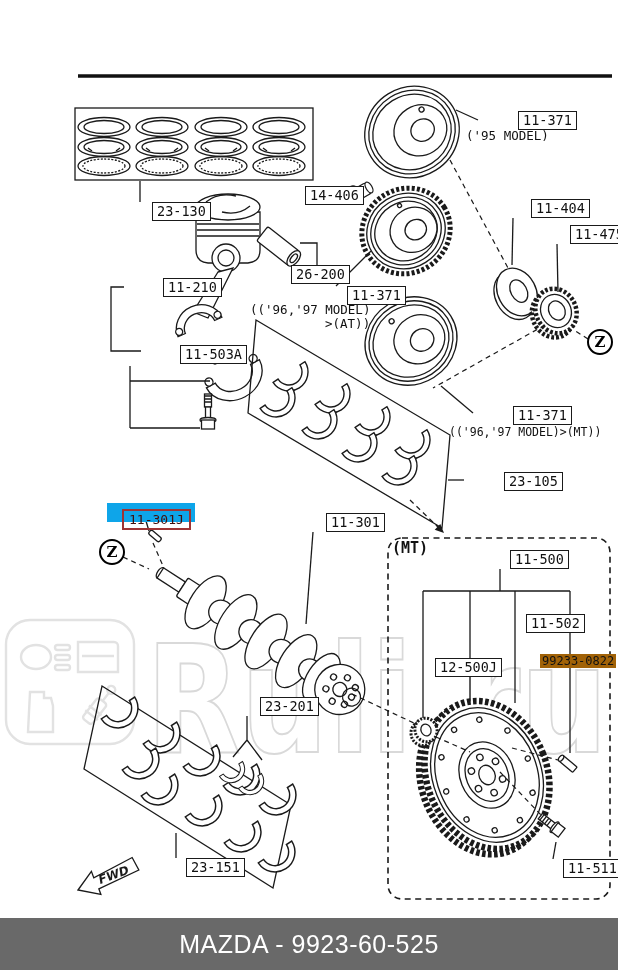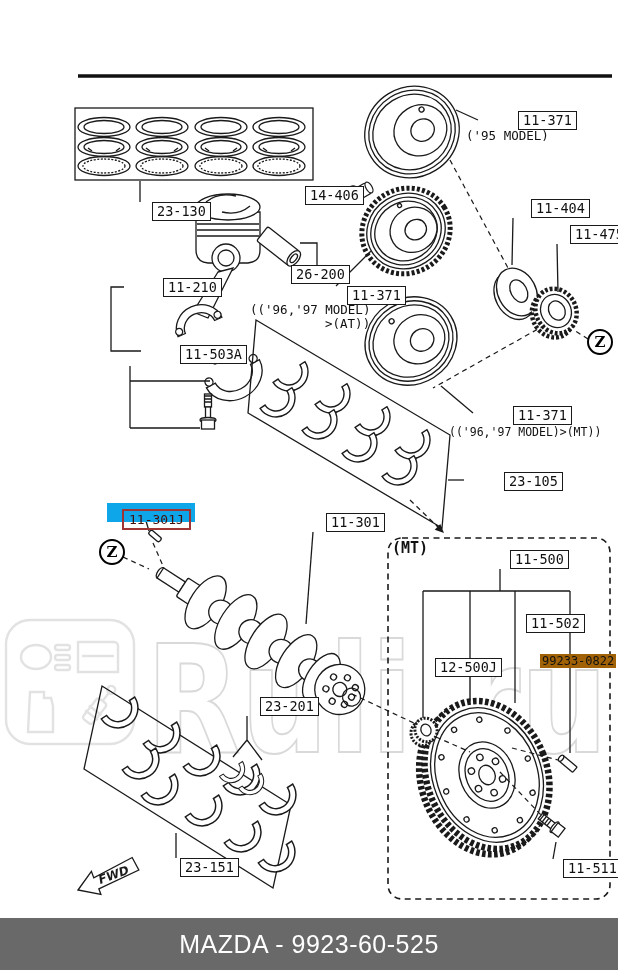--- a/index.html
+++ b/index.html
@@ -315,19 +315,19 @@
   </div>
   <div class="zcircle" style="left:99px;top:539px">Z</div>
   <div class="plabel" style="left:286px;top:513px">11-301</div>
 
   <div class="pnote" style="left:392px;top:541px;font-weight:bold;font-size:15px">(MT)</div>
   <div class="plabel" style="left:470px;top:550px">11-500</div>
   <div class="plabel" style="left:486px;top:614px">11-502</div>
   <div class="plabel" style="left:395px;top:658px">12-500J</div>
   <div class="pnote" style="left:540px;top:654px;font-size:12px;background:#a16207;padding:0 2px">99233-0822</div>
   <div class="plabel" style="left:220px;top:697px">23-201</div>
-  <div class="plabel" style="left:140px;top:858px">23-151</div>
+  <div class="plabel" style="left:146px;top:858px">23-151</div>
   <div class="plabel" style="left:523px;top:859px">11-511</div>
 
   <div class="footerbar">
     <span>MAZDA - 9923-60-525</span>
   </div>
 </div>
 
 </body></html>

